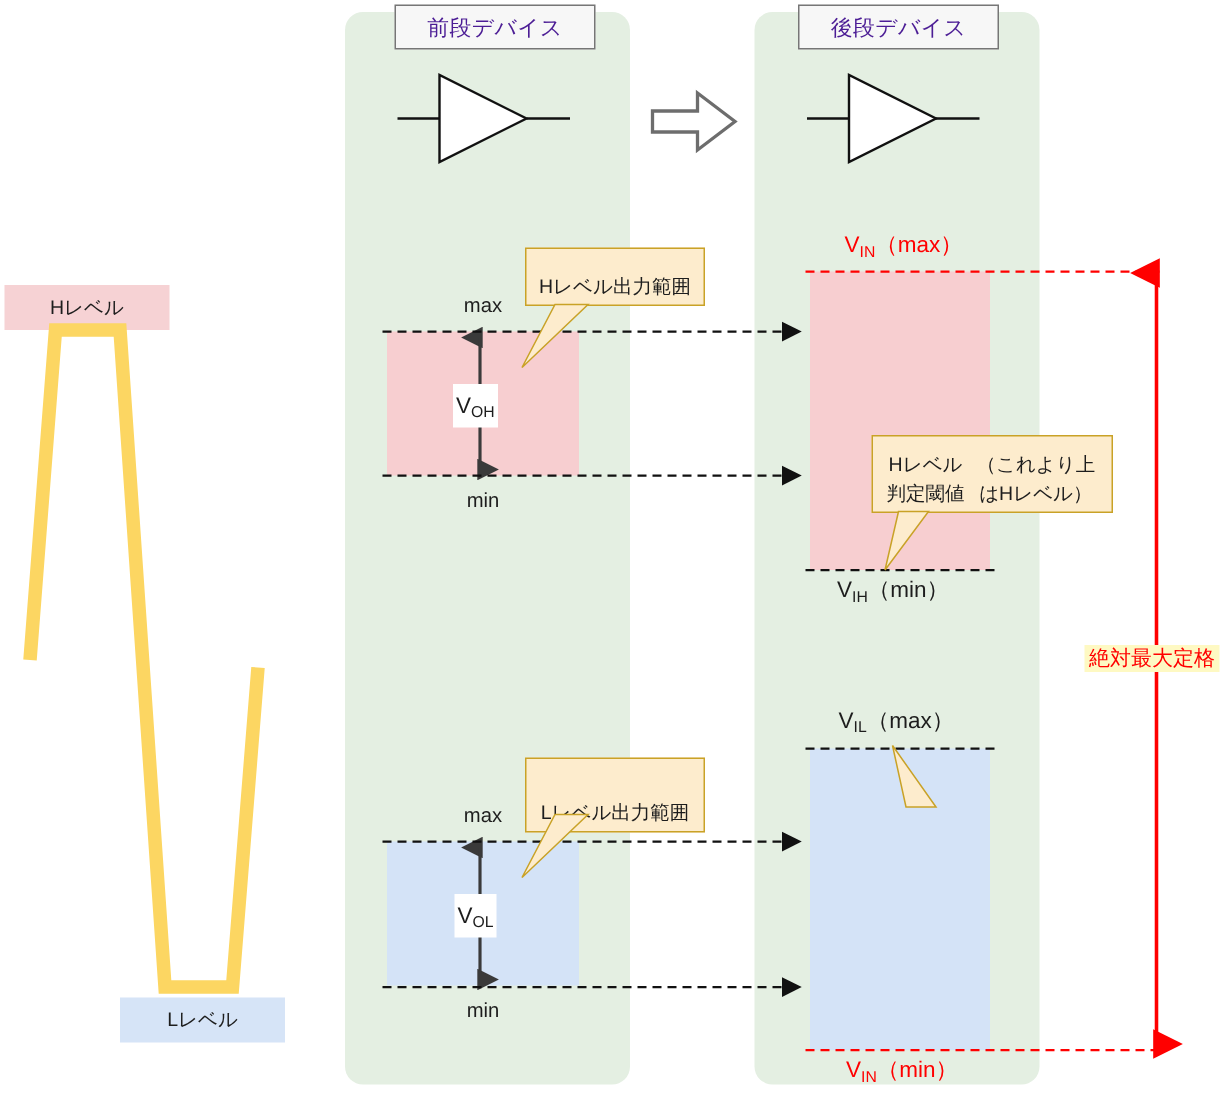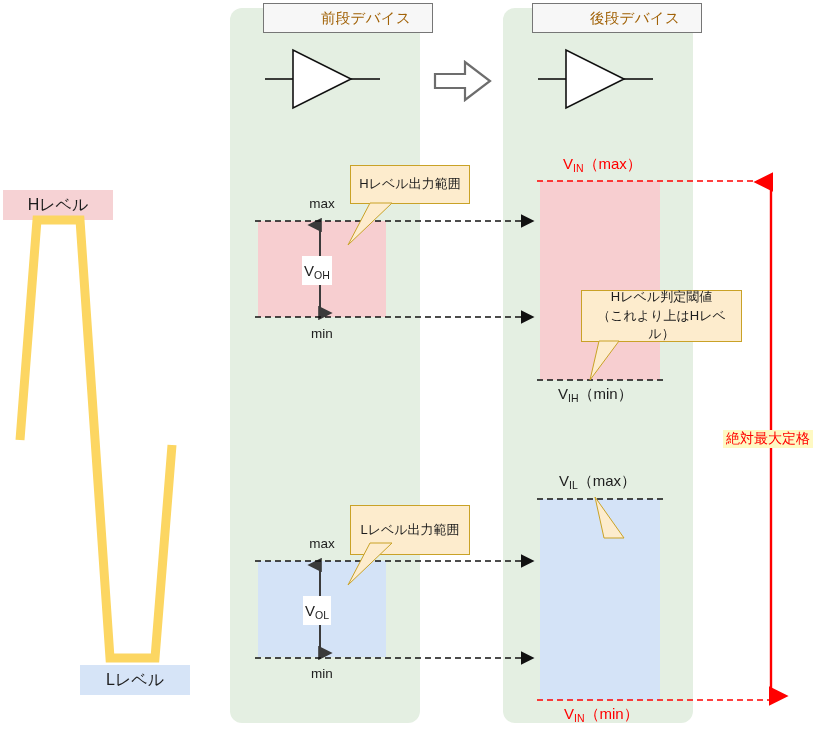--- a/index.html
+++ b/index.html
@@ -7,44 +7,44 @@
        font-family:"Liberation Sans","DejaVu Sans",sans-serif;color:#222;}
   #stage{position:absolute;left:0;top:0;width:813px;height:741px;}
   .abs{position:absolute;}
 
   
   .panel{background:#e4efe2;border-radius:12px;}
 
   
   .titlebox{background:#f7f7f7;border:1px solid #767676;
             display:flex;align-items:center;justify-content:center;
-            font-size:14.5px;color:#a16207;letter-spacing:.3px;padding-left:36px;}
+            font-size:14.5px;color:#4c1d95;letter-spacing:.3px;}
 
   
   .badge{display:flex;align-items:center;justify-content:center;
-         font-size:16px;color:#1d1d1d;}
+         font-size:13px;color:#1d1d1d;}
   .badge-h{background:#f6d2d4;}
   .badge-l{background:#d6e4f7;}
 
   
   .blk-pink{background:#f7ced0;}
   .blk-blue{background:#d4e3f7;}
 
   
   .cap{font-size:13.5px;color:#1d1d1d;text-align:center;}
 
   
   .vsym{font-size:15px;color:#1d1d1d;white-space:nowrap;line-height:1;}
   .vsym sub{font-size:10.5px;vertical-align:baseline;position:relative;top:3px;}
   .vsym-box{background:#ffffff;padding:7px 2px;}
   .vred{color:#ff0000;}
 
   
   .callout{background:#fdeccd;border:1px solid #c9a227;
-           display:flex;align-items:center;justify-content:center;
+           display:flex;align-items:flex-end;justify-content:center;
            text-align:center;font-size:13px;color:#1d1d1d;line-height:1.45;
            box-sizing:border-box;padding:2px 6px;}
 
   
   .absmax{color:#ff0000;font-size:14px;background:#fef9c3;padding:0 3px;
           white-space:nowrap;}
 
   svg{display:block;overflow:visible;}
 </style>
 </head>
@@ -190,21 +190,21 @@
     <span>V</span><sub>IN</sub><span>（max）</span>
   </div>
 
   <svg class="abs" style="left:537px;top:375px;" width="130" height="10" viewBox="0 0 130 10">
     <line x1="0" y1="5" x2="128" y2="5" stroke="#111" stroke-width="1.5" stroke-dasharray="6,4"></line>
   </svg>
   <div class="abs vsym" style="left:558px;top:386px;">
     <span>V</span><sub>IH</sub><span>（min）</span>
   </div>
 
-  <div class="abs callout" style="left:581px;top:290px;width:161px;height:52px;flex-direction:column;">
+  <div class="abs callout" style="left:581px;top:290px;width:161px;height:52px;flex-direction:row;">
     <span>Hレベル判定閾値</span>
     <span>（これより上はHレベル）</span>
   </div>
   <svg class="abs" style="left:575px;top:341px;" width="70" height="44" viewBox="0 0 70 44">
     <polygon points="24,0 44,0 15,39" fill="#fdeccd" stroke="#c9a227" stroke-width="1"></polygon>
   </svg>
 
   <div class="abs blk-blue" style="left:540px;top:499px;width:120px;height:201px;"></div>
 
   <svg class="abs" style="left:537px;top:494px;" width="130" height="10" viewBox="0 0 130 10">

